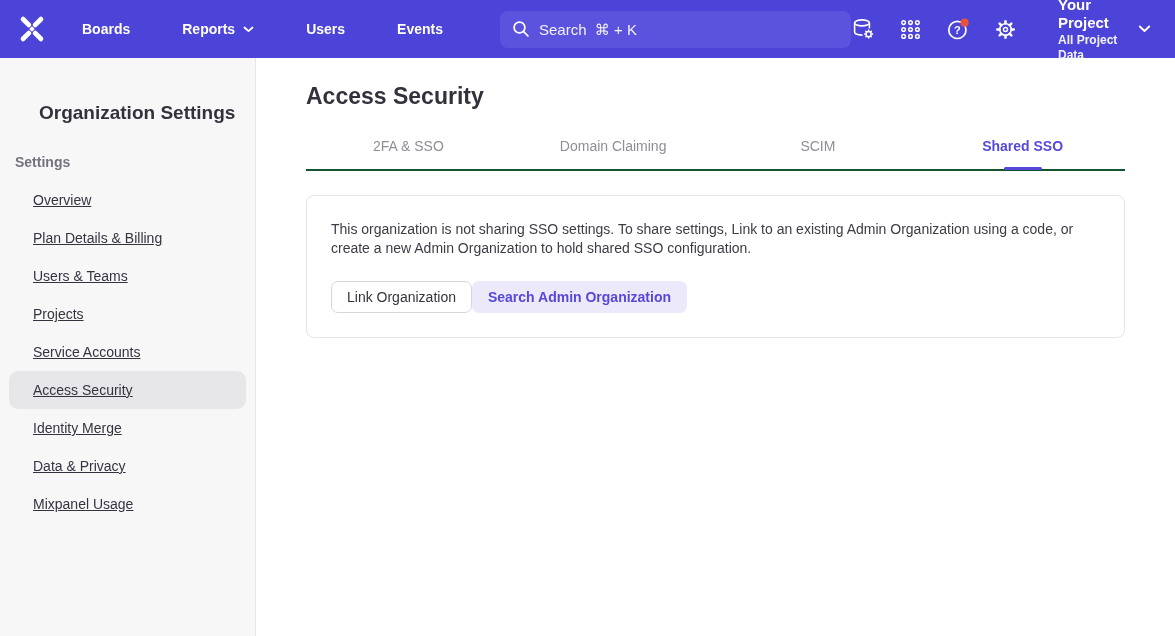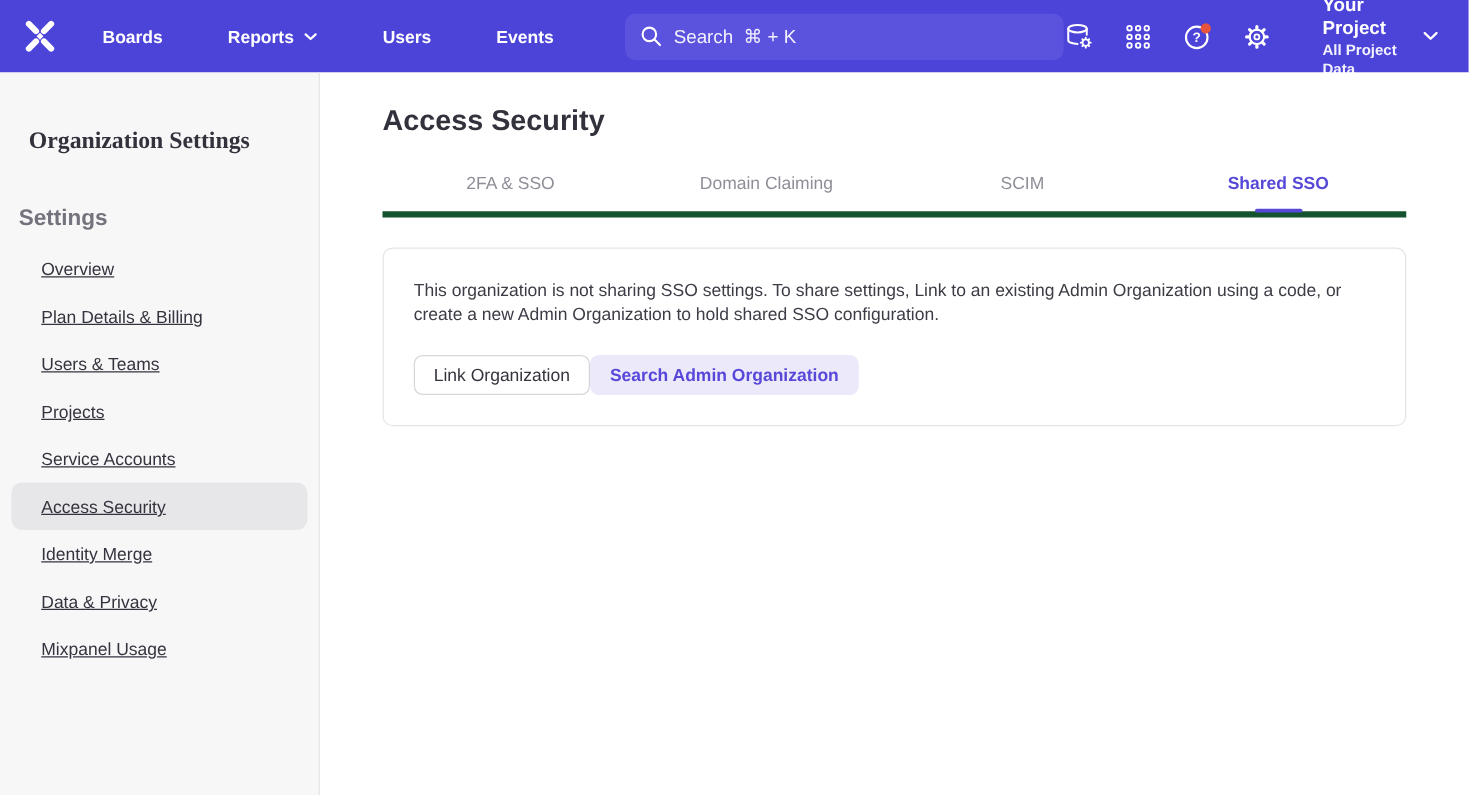--- a/index.html
+++ b/index.html
@@ -27,31 +27,31 @@
   .project-name { font-size:15px; font-weight:700; color:#ffffff; }
   .project-sub { font-size:12px; font-weight:700; color:rgba(255,255,255,0.93); margin-top:1px; }
   .project-chevron { margin-left:14px; display:flex; }
 
   
   .page { display:flex; height:578px; }
 
   
   .sidebar { width:256px; flex:0 0 256px; background:#f8f7f8; border-right:1px solid #e7e6e8;
     padding-top:44px; }
-  .side-title { font-size:19px; font-weight:700; color:#32323d; padding-left:23px;font-family:Liberation Serif, serif; }
-  .side-section { font-size:18px; font-weight:600; color:#73737d; padding-left:15px; margin-top:40px; }
+  .side-title { font-size:19px; font-weight:700; color:#32323d; padding-left:39px; }
+  .side-section { font-size:14px; font-weight:600; color:#73737d; padding-left:15px; margin-top:30px; }
   .side-list { margin-top:11px; }
   .side-item { height:38px; display:flex; align-items:center; margin:0 9px;
     padding:0 10px 0 24px; border-radius:9px; font-size:14px; color:#34343f; cursor:pointer;text-decoration:underline; }
   .side-item.active { background:#e7e6e8; }
 
   
   .main { flex:1; padding:25px 50px 0 50px; background:#ffffff; }
   .page-title { font-size:23px; font-weight:700; color:#32323d; }
-  .tabs { display:flex; margin-top:28px; border-bottom:5px solid #14532d; }
+  .tabs { display:flex; margin-top:28px; border-bottom:2px solid #14532d; }
   .tab { flex:1; text-align:center; font-size:14px; color:#8e8e98; padding-bottom:15px;
     cursor:pointer; position:relative; }
   .tab.active { color:#5649d8; font-weight:600; }
   .tab .underline { display:none; }
   .tab.active .underline { display:block; position:absolute; bottom:-1px; left:50%;
     transform:translateX(-50%); width:38px; height:3px; border-radius:3px; background:#5649d8; }
 
   .card { margin-top:24px; border:1px solid #e5e5e7; border-radius:8px; background:#fff;
     padding:24px 24px 24px 24px; }
   .card-desc { font-size:14px; line-height:19px; color:#3c3c46; max-width:762px; }

